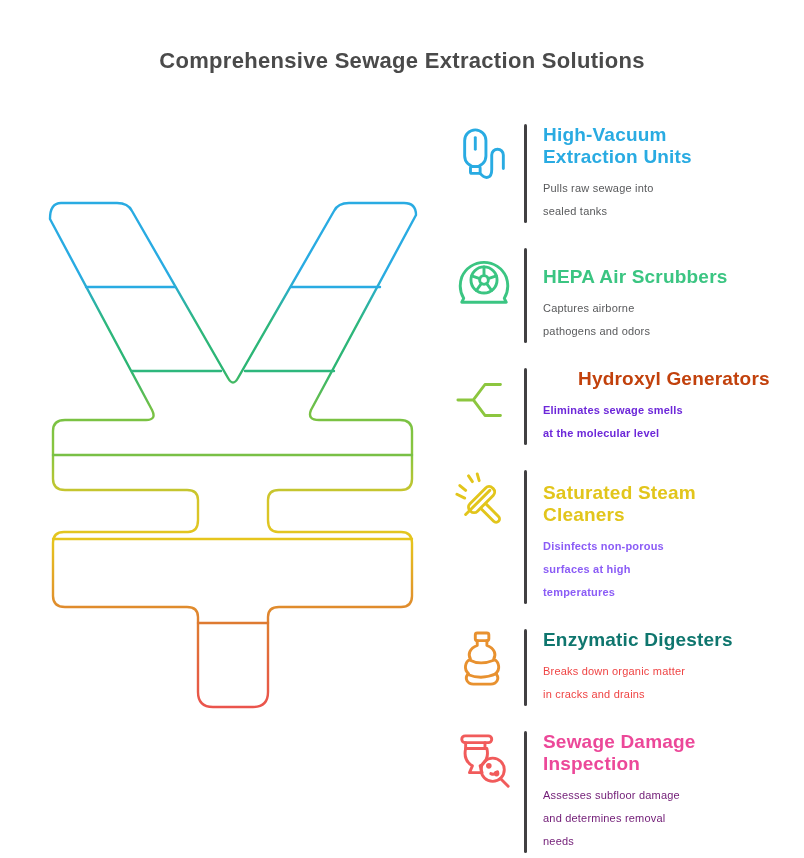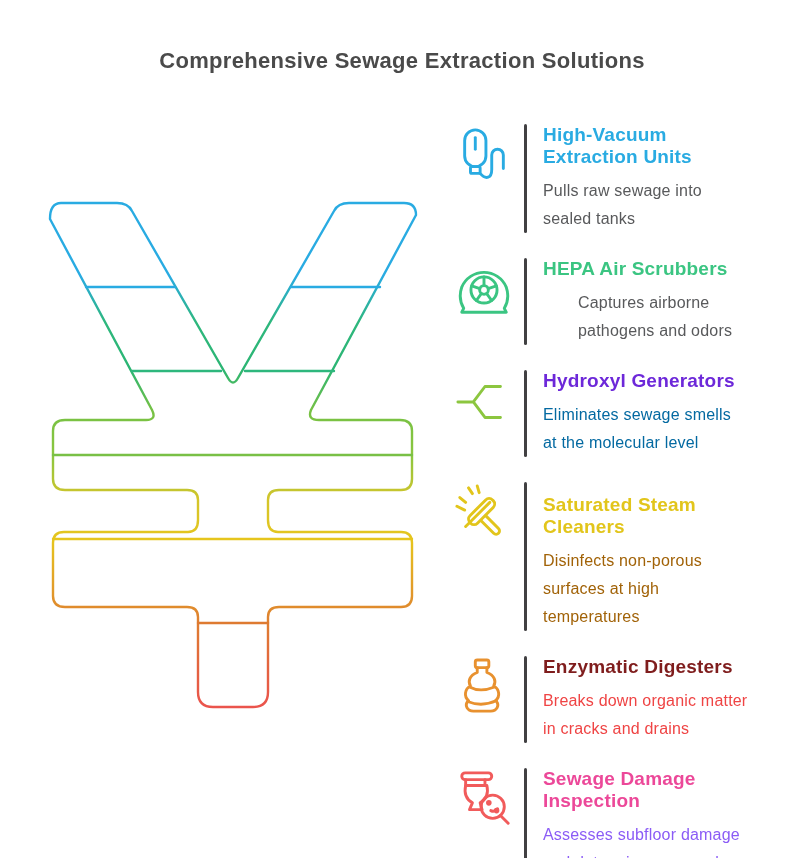--- a/index.html
+++ b/index.html
@@ -12,21 +12,21 @@
     font-size:22px;font-weight:bold;color:#4A4A4A;letter-spacing:.3px;
   }
   #yen-wrap{position:absolute;left:45px;top:198px;width:375px;height:518px;}
   #solutions-list{position:absolute;left:444px;top:124px;width:356px;list-style:none;margin:0;padding:0;}
   .item{display:flex;align-items:stretch;margin-bottom:25px;}
   .icon-col{width:80px;flex:0 0 80px;display:flex;justify-content:center;align-items:flex-start;padding-top:2px;}
   .icon-col svg{display:block;}
   .vbar{width:3px;flex:0 0 3px;border-radius:1.5px;}
   .text-col{padding-left:16px;}
   .item-title{margin:0;font-size:19px;line-height:22px;font-weight:bold;letter-spacing:.2px;}
-  .item-desc{margin:9px 0 0 0;font-size:16px;line-height:28px;letter-spacing:.2px;}
+  .item-desc{margin:9px 0 0 0;font-size:11px;line-height:23px;letter-spacing:.2px;}
 </style>
 </head>
 <body>
 
 <div id="stage">
 
   <div id="main-title" style="color: rgb(74, 74, 74);">Comprehensive Sewage Extraction Solutions</div>
 
   <div id="yen-wrap">
     <svg width="375" height="518" viewBox="0 0 375 518" fill="none" stroke-linecap="round" stroke-linejoin="round">
@@ -88,84 +88,84 @@
           <circle cx="30" cy="31" r="4.5"></circle>
           <line x1="30" y1="26.5" x2="30" y2="17.5"></line>
           <line x1="34.3" y1="29.6" x2="42.8" y2="26.8"></line>
           <line x1="32.6" y1="34.6" x2="37.9" y2="41.9"></line>
           <line x1="27.4" y1="34.6" x2="22.1" y2="41.9"></line>
           <line x1="25.7" y1="29.6" x2="17.2" y2="26.8"></line>
         </svg>
       </div>
       <div class="vbar" style="background: rgb(65, 64, 66);"></div>
       <div class="text-col">
-        <h3 class="item-title" style="color: rgb(59, 197, 130);">HEPA Air Scrubbers</h3>
-        <p class="item-desc" style="color: rgb(88, 89, 91); margin-left: 35px;">Captures airborne<br>pathogens and odors</p>
+        <h3 class="item-title" style="color: rgb(59, 197, 130); margin-top: 18px;">HEPA Air Scrubbers</h3>
+        <p class="item-desc" style="color: rgb(88, 89, 91);">Captures airborne<br>pathogens and odors</p>
       </div>
     </li>
 
     <li class="item">
       <div class="icon-col">
         <svg width="58" height="58" viewBox="0 0 60 60" fill="none" stroke-width="3" stroke-linecap="round" stroke-linejoin="round" stroke="#8CC63F">
           <path d="M3 31 H19 M19 31 L31 15 H47 M19 31 L31 47 H47"></path>
         </svg>
       </div>
       <div class="vbar" style="background: rgb(65, 64, 66);"></div>
       <div class="text-col">
-        <h3 class="item-title" style="color: #6d28d9;">Hydroxyl Generators</h3>
-        <p class="item-desc" style="color: #0369a1;">Eliminates sewage smells<br>at the molecular level</p>
+        <h3 class="item-title" style="color: #c2410c; margin-left: 35px;">Hydroxyl Generators</h3>
+        <p class="item-desc" style="color: #6d28d9; font-weight: bold;">Eliminates sewage smells<br>at the molecular level</p>
       </div>
     </li>
 
     <li class="item">
       <div class="icon-col">
         <svg width="58" height="58" viewBox="0 0 60 60" fill="none" stroke-width="3" stroke-linecap="round" stroke-linejoin="round" stroke="#E2C51B">
           <rect x="11" y="23" width="33" height="11" rx="5" transform="rotate(-45 27.5 28.5)"></rect>
           <line x1="11" y1="44" x2="36" y2="19"></line>
           <path d="M32 33 L45 46 A3.5 3.5 0 1 1 40 51 L27 38"></path>
           <path d="M14 4 L18 10 M23 2 L25 9 M5 14 L11 19 M2 23 L10 27"></path>
         </svg>
       </div>
       <div class="vbar" style="background: rgb(65, 64, 66);"></div>
       <div class="text-col">
         <h3 class="item-title" style="color: rgb(226, 197, 27); margin-top: 12px;">Saturated Steam<br>Cleaners</h3>
-        <p class="item-desc" style="color: #a16207;">Disinfects non-porous<br>surfaces at high<br>temperatures</p>
+        <p class="item-desc" style="color: #8b5cf6; font-weight: bold;">Disinfects non-porous<br>surfaces at high<br>temperatures</p>
       </div>
     </li>
 
     <li class="item">
       <div class="icon-col">
         <svg width="58" height="58" viewBox="0 0 60 60" fill="none" stroke-width="3" stroke-linecap="round" stroke-linejoin="round" stroke="#E8912F">
           <rect x="21" y="2" width="14" height="8" rx="2"></rect>
           <path d="M23 10 V15 C15 18 13 24 16 29 C10 32 9 40 14 44 C9 49 13 55 19 55 H37 C43 55 47 49 42 44 C47 40 46 32 40 29 C43 24 41 18 33 15 V10"></path>
           <path d="M15 30 Q26 36 41 30"></path>
           <path d="M13 45 Q28 51 43 44"></path>
         </svg>
       </div>
       <div class="vbar" style="background: rgb(65, 64, 66);"></div>
       <div class="text-col">
-        <h3 class="item-title" style="color: #7f1d1d;">Enzymatic Digesters</h3>
+        <h3 class="item-title" style="color: #0f766e;">Enzymatic Digesters</h3>
         <p class="item-desc" style="color: #ef4444;">Breaks down organic matter<br>in cracks and drains</p>
       </div>
     </li>
 
     <li class="item">
       <div class="icon-col">
         <svg width="58" height="58" viewBox="0 0 60 60" fill="none" stroke-width="3" stroke-linecap="round" stroke-linejoin="round" stroke="#F15B5B">
           <rect x="7" y="3" width="31" height="7" rx="3.5"></rect>
           <path d="M11 10 V16 H31 V10"></path>
           <path d="M11 16 C9 25 13 31 18 34 L15 41 H28 L26 34 C31 31 35 25 33 16 Z"></path>
           <circle cx="39" cy="38" r="12"></circle>
           <line x1="47" y1="47" x2="55" y2="55"></line>
           <circle cx="35" cy="34" r="1.4"></circle>
           <circle cx="43" cy="42" r="1.4"></circle>
           <path d="M37 42 Q41 44 44 40"></path>
         </svg>
       </div>
       <div class="vbar" style="background: rgb(65, 64, 66);"></div>
       <div class="text-col">
         <h3 class="item-title" style="color: #ec4899;">Sewage Damage<br>Inspection</h3>
-        <p class="item-desc" style="color: #8b5cf6;">Assesses subfloor damage<br>and determines removal<br>needs</p>
+        <p class="item-desc" style="color: #701a75;">Assesses subfloor damage<br>and determines removal<br>needs</p>
       </div>
     </li>
 
   </ul>
 </div>
 
 </body></html>

